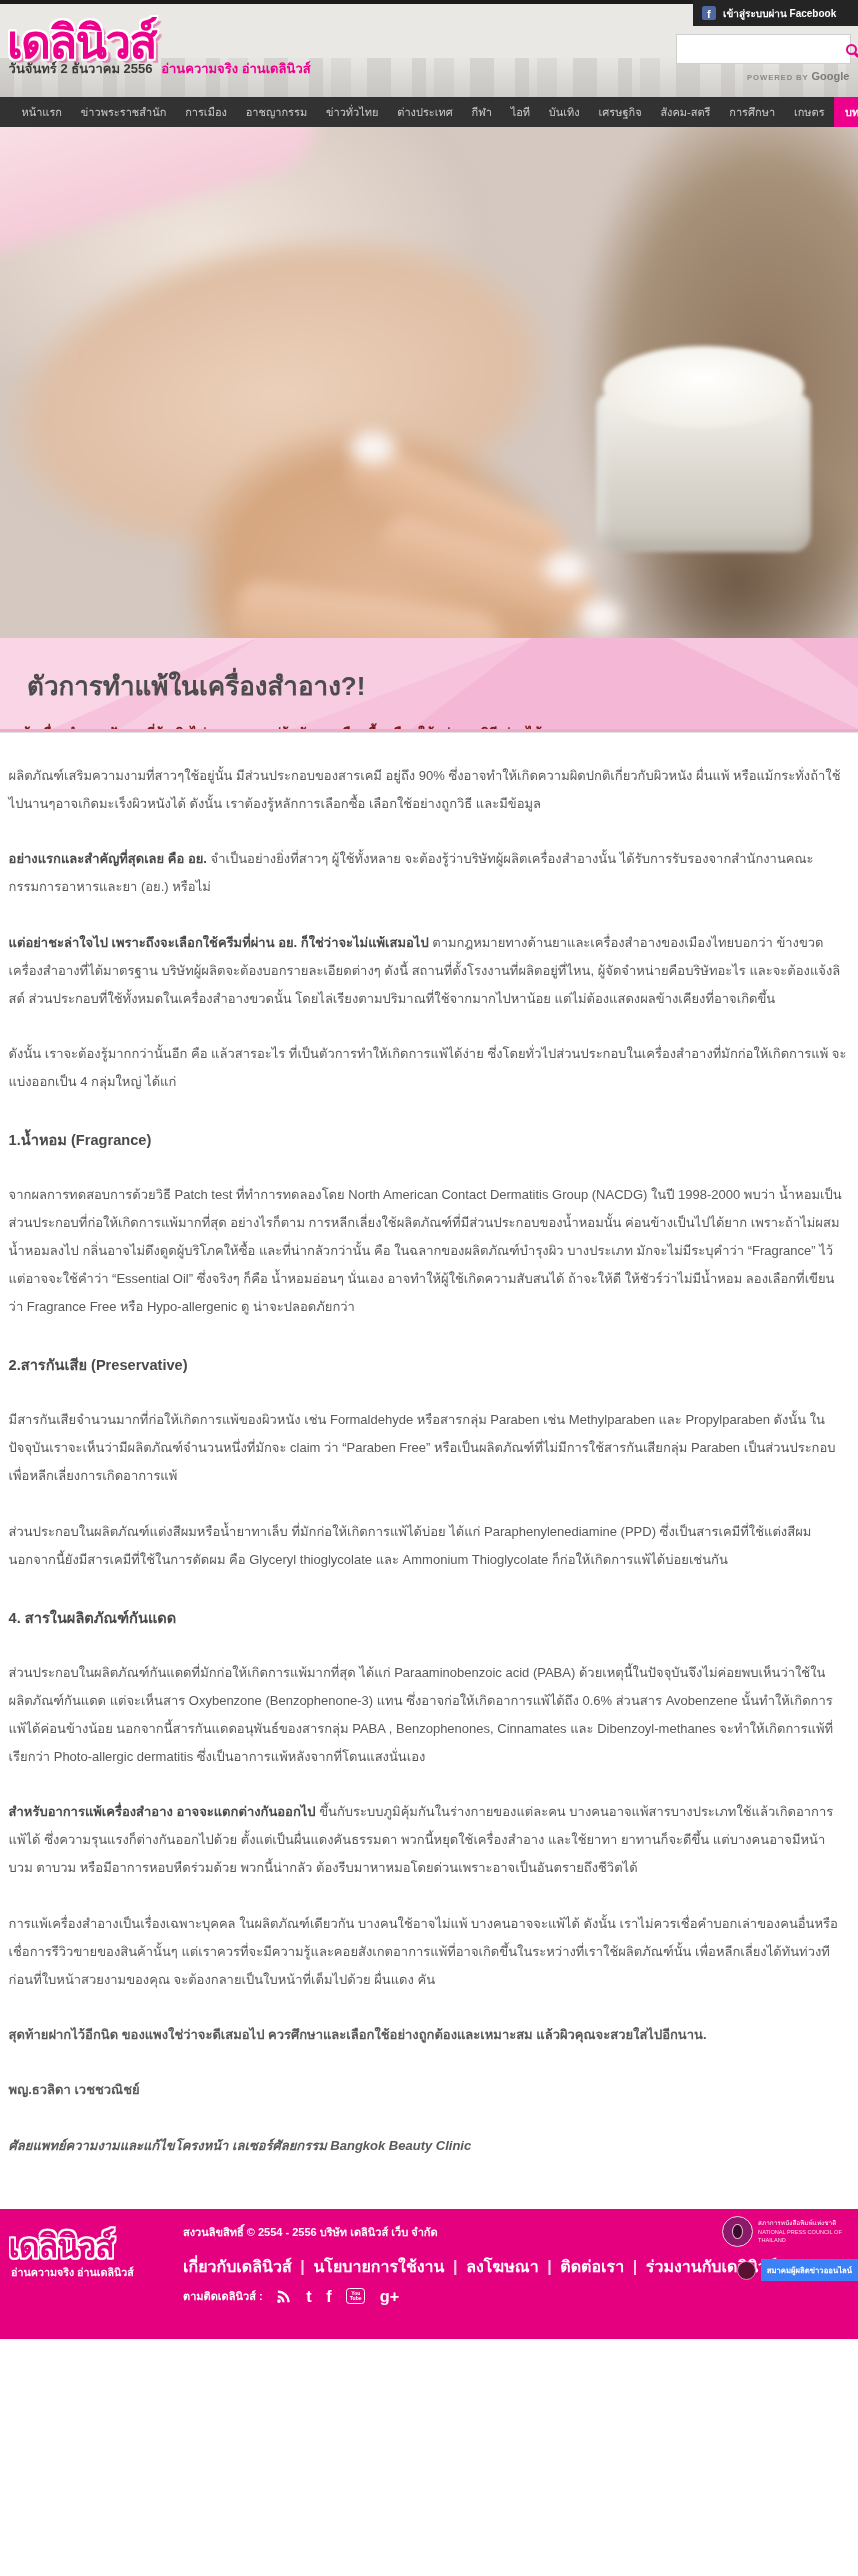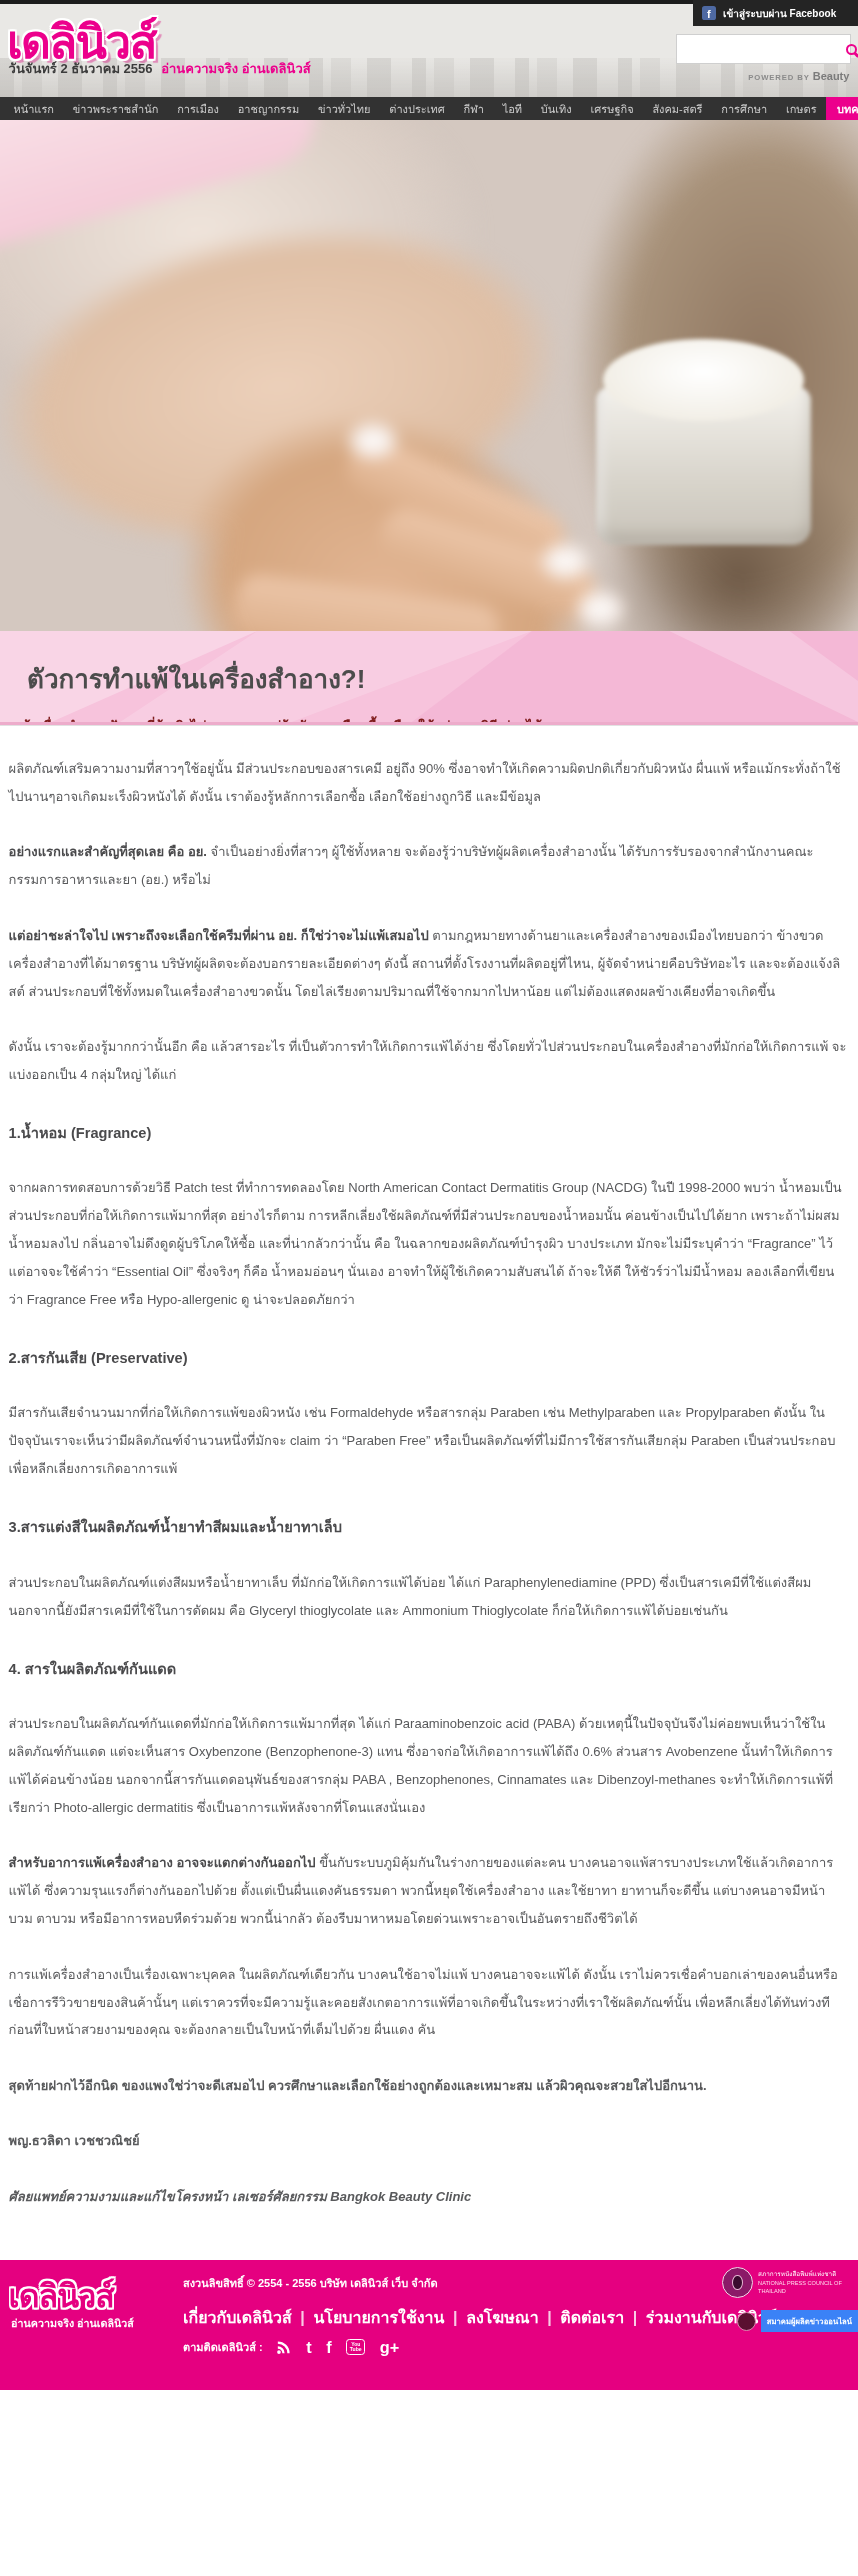--- a/index.html
+++ b/index.html
@@ -31,21 +31,21 @@
   .search-box { position:absolute; right:6.9px; top:34px; width:175px; height:30px; background:#fff;
     border:0.9px solid #cfcfcf; display:flex; align-items:center; }
   .search-input { flex:1; border:none; outline:none; height:100%; padding:0 6.9px; font-size:12px; background:transparent; }
   .search-icon { width:11px; height:11px; border:2.6px solid #ec008c; border-radius:50%; position:relative; margin-right:10.3px; cursor:pointer; flex:0 0 auto; }
   .search-icon::after { content:""; position:absolute; width:2.6px; height:6px; background:#ec008c;
     right:-2.6px; bottom:-5.1px; transform:rotate(-45deg); border-radius:1.7px; }
   .powered { position:absolute; right:8.6px; top:70px; font-size:7.7px; letter-spacing:0.9px; color:#8a8a8a; font-weight:bold; }
   .powered .google { font-size:11px; letter-spacing:0; color:#7b7b7b; font-weight:bold; }
 
   
-  .nav { height:23px; background:#323232; display:flex; align-items:stretch; padding-left:4px; }
+  .nav { height:30px; background:#323232; display:flex; align-items:stretch; padding-left:12px; }
   .nav-item { color:#cccccc; font-size:11px; padding:0 9.4px; display:flex; align-items:center; cursor:pointer; white-space:nowrap; }
   .nav-item.active { background:#ec008c; color:#fff; font-weight:bold; padding-right:15.4px; padding-left:11px;
     clip-path:polygon(0 0,100% 0,calc(100% - 7.7px) 100%,0 100%); }
 
   
   .hero { position:relative; height:511px; overflow:hidden; background:#d4c8c0; }
   .hero .blur-group { position:absolute; inset:-17px; filter:blur(7.7px); transform:scale(1.03); }
   .hero .shape { position:absolute; }
   .sh-bg { left:-51px; top:-51px; width:549px; height:369px; background:radial-gradient(closest-side,#efe4db,#dccfc6 75%, rgba(220,207,198,0)); }
   .sh-hair { right:-120px; top:-103px; width:481px; height:738px; border-radius:45%;
@@ -133,21 +133,21 @@
   <div class="fb-bar">
     <span class="fb-icon">f</span>
     <span class="fb-label">เข้าสู่ระบบผ่าน Facebook</span>
   </div>
   <div class="search-box">
     <input class="search-input" type="text" value="" style="">
     <span class="search-icon"></span>
   </div>
   <div class="powered">
     <span>POWERED BY</span>
-    <span class="google">Beauty</span>
+    <span class="google">Google</span>
   </div>
 </div>
 
 <div class="nav">
     <div class="nav-item">หน้าแรก</div>
     <div class="nav-item">ข่าวพระราชสำนัก</div>
     <div class="nav-item">การเมือง</div>
     <div class="nav-item">อาชญากรรม</div>
     <div class="nav-item">ข่าวทั่วไทย</div>
     <div class="nav-item">ต่างประเทศ</div>
@@ -194,21 +194,20 @@
 
 <div class="article">
     <p>ผลิตภัณฑ์เสริมความงามที่สาวๆใช้อยู่นั้น มีส่วนประกอบของสารเคมี อยู่ถึง 90% ซึ่งอาจทำให้เกิดความผิดปกติเกี่ยวกับผิวหนัง ผื่นแพ้ หรือแม้กระทั่งถ้าใช้ไปนานๆอาจเกิดมะเร็งผิวหนังได้ ดังนั้น เราต้องรู้หลักการเลือกซื้อ เลือกใช้อย่างถูกวิธี และมีข้อมูล</p>
     <p><strong>อย่างแรกและสำคัญที่สุดเลย คือ อย. </strong>จำเป็นอย่างยิ่งที่สาวๆ ผู้ใช้ทั้งหลาย จะต้องรู้ว่าบริษัทผู้ผลิตเครื่องสำอางนั้น ได้รับการรับรองจากสำนักงานคณะกรรมการอาหารและยา (อย.) หรือไม่</p>
     <p><strong>แต่อย่าชะล่าใจไป เพราะถึงจะเลือกใช้ครีมที่ผ่าน อย. ก็ใช่ว่าจะไม่แพ้เสมอไป </strong>ตามกฎหมายทางด้านยาและเครื่องสำอางของเมืองไทยบอกว่า ข้างขวดเครื่องสำอางที่ได้มาตรฐาน บริษัทผู้ผลิตจะต้องบอกรายละเอียดต่างๆ ดังนี้ สถานที่ตั้งโรงงานที่ผลิตอยู่ที่ไหน, ผู้จัดจำหน่ายคือบริษัทอะไร และจะต้องแจ้งลิสต์ ส่วนประกอบที่ใช้ทั้งหมดในเครื่องสำอางขวดนั้น โดยไล่เรียงตามปริมาณที่ใช้จากมากไปหาน้อย แต่ไม่ต้องแสดงผลข้างเคียงที่อาจเกิดขึ้น</p>
     <p>ดังนั้น เราจะต้องรู้มากกว่านั้นอีก คือ แล้วสารอะไร ที่เป็นตัวการทำให้เกิดการแพ้ได้ง่าย ซึ่งโดยทั่วไปส่วนประกอบในเครื่องสำอางที่มักก่อให้เกิดการแพ้ จะแบ่งออกเป็น 4 กลุ่มใหญ่ ได้แก่</p>
     <h3>1.น้ำหอม (Fragrance)</h3>
     <p>จากผลการทดสอบการด้วยวิธี Patch test ที่ทำการทดลองโดย North American Contact Dermatitis Group (NACDG) ในปี 1998-2000 พบว่า น้ำหอมเป็นส่วนประกอบที่ก่อให้เกิดการแพ้มากที่สุด อย่างไรก็ตาม การหลีกเลี่ยงใช้ผลิตภัณฑ์ที่มีส่วนประกอบของน้ำหอมนั้น ค่อนข้างเป็นไปได้ยาก เพราะถ้าไม่ผสมน้ำหอมลงไป กลิ่นอาจไม่ดึงดูดผู้บริโภคให้ซื้อ และที่น่ากลัวกว่านั้น คือ ในฉลากของผลิตภัณฑ์บำรุงผิว บางประเภท มักจะไม่มีระบุคำว่า “Fragrance” ไว้ แต่อาจจะใช้คำว่า “Essential Oil” ซึ่งจริงๆ ก็คือ น้ำหอมอ่อนๆ นั่นเอง อาจทำให้ผู้ใช้เกิดความสับสนได้ ถ้าจะให้ดี ให้ชัวร์ว่าไม่มีน้ำหอม ลองเลือกที่เขียนว่า Fragrance Free หรือ Hypo-allergenic ดู น่าจะปลอดภัยกว่า</p>
     <h3>2.สารกันเสีย (Preservative)</h3>
     <p>มีสารกันเสียจำนวนมากที่ก่อให้เกิดการแพ้ของผิวหนัง เช่น Formaldehyde หรือสารกลุ่ม Paraben เช่น Methylparaben และ Propylparaben ดังนั้น ในปัจจุบันเราจะเห็นว่ามีผลิตภัณฑ์จำนวนหนึ่งที่มักจะ claim ว่า “Paraben Free” หรือเป็นผลิตภัณฑ์ที่ไม่มีการใช้สารกันเสียกลุ่ม Paraben เป็นส่วนประกอบ เพื่อหลีกเลี่ยงการเกิดอาการแพ้</p>
-    <h3>3.สารแต่งสีในผลิตภัณฑ์น้ำยาทำสีผมและน้ำยาทาเล็บ</h3>
     <p>ส่วนประกอบในผลิตภัณฑ์แต่งสีผมหรือน้ำยาทาเล็บ ที่มักก่อให้เกิดการแพ้ได้บ่อย ได้แก่ Paraphenylenediamine (PPD) ซึ่งเป็นสารเคมีที่ใช้แต่งสีผม นอกจากนี้ยังมีสารเคมีที่ใช้ในการดัดผม คือ Glyceryl thioglycolate และ Ammonium Thioglycolate ก็ก่อให้เกิดการแพ้ได้บ่อยเช่นกัน</p>
     <h3>4. สารในผลิตภัณฑ์กันแดด</h3>
     <p>ส่วนประกอบในผลิตภัณฑ์กันแดดที่มักก่อให้เกิดการแพ้มากที่สุด ได้แก่ Paraaminobenzoic acid (PABA) ด้วยเหตุนี้ในปัจจุบันจึงไม่ค่อยพบเห็นว่าใช้ในผลิตภัณฑ์กันแดด แต่จะเห็นสาร Oxybenzone (Benzophenone-3) แทน ซึ่งอาจก่อให้เกิดอาการแพ้ได้ถึง 0.6% ส่วนสาร Avobenzene นั้นทำให้เกิดการแพ้ได้ค่อนข้างน้อย นอกจากนี้สารกันแดดอนุพันธ์ของสารกลุ่ม PABA , Benzophenones, Cinnamates และ Dibenzoyl-methanes จะทำให้เกิดการแพ้ที่เรียกว่า Photo-allergic dermatitis ซึ่งเป็นอาการแพ้หลังจากที่โดนแสงนั่นเอง</p>
     <p><strong>สำหรับอาการแพ้เครื่องสำอาง อาจจะแตกต่างกันออกไป </strong>ขึ้นกับระบบภูมิคุ้มกันในร่างกายของแต่ละคน บางคนอาจแพ้สารบางประเภทใช้แล้วเกิดอาการแพ้ได้ ซึ่งความรุนแรงก็ต่างกันออกไปด้วย ตั้งแต่เป็นผื่นแดงคันธรรมดา พวกนี้หยุดใช้เครื่องสำอาง และใช้ยาทา ยาทานก็จะดีขึ้น แต่บางคนอาจมีหน้าบวม ตาบวม หรือมีอาการหอบหืดร่วมด้วย พวกนี้น่ากลัว ต้องรีบมาหาหมอโดยด่วนเพราะอาจเป็นอันตรายถึงชีวิตได้</p>
     <p>การแพ้เครื่องสำอางเป็นเรื่องเฉพาะบุคคล ในผลิตภัณฑ์เดียวกัน บางคนใช้อาจไม่แพ้ บางคนอาจจะแพ้ได้ ดังนั้น เราไม่ควรเชื่อคำบอกเล่าของคนอื่นหรือเชื่อการรีวิวขายของสินค้านั้นๆ แต่เราควรที่จะมีความรู้และคอยสังเกตอาการแพ้ที่อาจเกิดขึ้นในระหว่างที่เราใช้ผลิตภัณฑ์นั้น เพื่อหลีกเลี่ยงได้ทันท่วงที ก่อนที่ใบหน้าสวยงามของคุณ จะต้องกลายเป็นใบหน้าที่เต็มไปด้วย ผื่นแดง คัน</p>
     <p style="font-weight: bold;">สุดท้ายฝากไว้อีกนิด ของแพงใช่ว่าจะดีเสมอไป ควรศึกษาและเลือกใช้อย่างถูกต้องและเหมาะสม แล้วผิวคุณจะสวยใสไปอีกนาน.</p>
     <p style="font-weight: bold;">พญ.ธวลิดา เวชชวณิชย์</p>
     <p style="font-style: italic; font-weight: bold;">ศัลยแพทย์ความงามและแก้ไขโครงหน้า เลเซอร์ศัลยกรรม Bangkok Beauty Clinic</p>
   </div>
 

